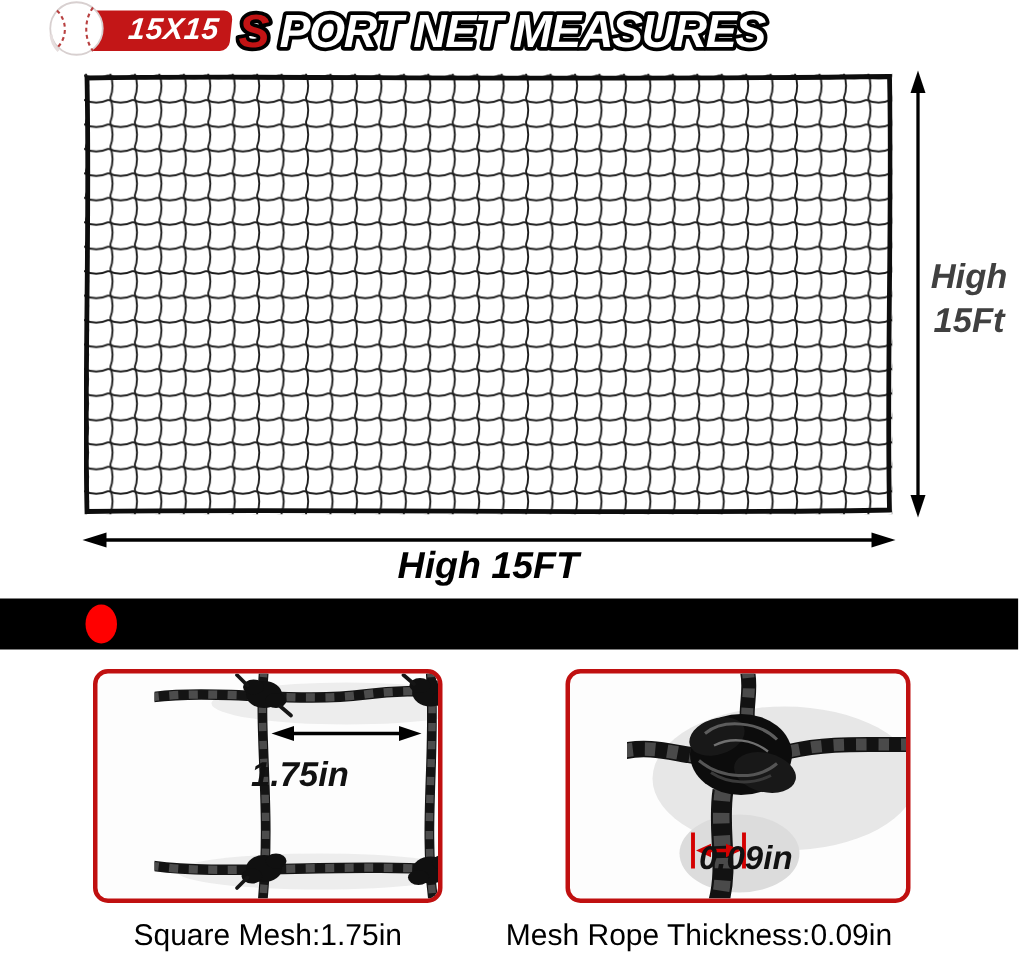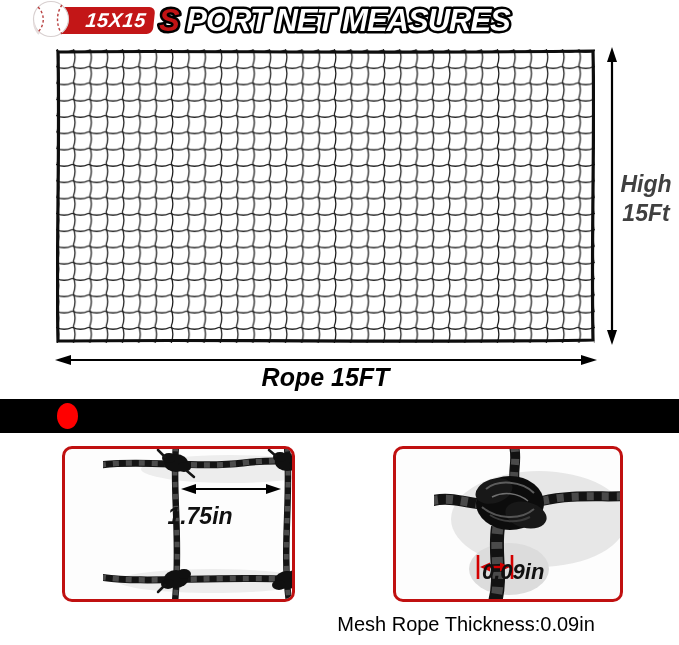--- a/index.html
+++ b/index.html
@@ -46,21 +46,21 @@
     position:absolute;left:92px;top:0;height:34px;line-height:34px;
     font-style:italic;font-weight:bold;font-size:22px;color:#ffffff;white-space:nowrap;
   }
 
   
   .panel{
     position:absolute;background:#fdfdfd;border:3px solid #c01010;border-radius:10px;
     box-sizing:border-box;overflow:hidden;padding-left:38px;
   }
   .panel-left{left:62px;top:446px;width:233px;height:156px;}
-  .panel-right{left:393px;top:446px;width:230px;height:156px;}
+  .panel-right{left:377px;top:446px;width:230px;height:156px;}
   .measure{
     position:absolute;font-style:italic;font-weight:bold;color:#111;white-space:nowrap;
   }
   .measure-left{left:95px;top:54px;width:80px;text-align:center;font-size:23px;}
   .measure-right{left:86px;top:110px;font-size:22px;}
   .caption{
     position:absolute;top:613px;font-size:20px;color:#000;text-align:center;white-space:nowrap;
   }
   .caption-left{left:62px;width:233px;}
   .caption-right{left:336px;width:260px;}
@@ -109,21 +109,21 @@
   <div class="high-label">
     <div>High</div>
     <div>15Ft</div>
   </div>
 
   <svg class="h-arrow" width="546" height="22" viewBox="0 0 546 22">
     <line x1="14" y1="11" x2="532" y2="11" stroke="#000" stroke-width="2.2"></line>
     <polygon points="2,11 18,6 18,16" fill="#000"></polygon>
     <polygon points="544,11 528,6 528,16" fill="#000"></polygon>
   </svg>
-  <div class="wide-label">Rope 15FT</div>
+  <div class="wide-label">High 15FT</div>
 
   <div class="banner">
     <div class="dot"></div>
   </div>
 
   <div class="panel panel-left">
     <svg width="227" height="150" viewBox="0 0 227 150">
 
       <ellipse cx="128" cy="20" rx="90" ry="14" fill="#ededed"></ellipse>
       <ellipse cx="110" cy="132" rx="95" ry="12" fill="#ededed"></ellipse>
@@ -199,15 +199,16 @@
         <line x1="44" y1="106" x2="44" y2="130" stroke-width="2.6"></line>
         <line x1="78" y1="106" x2="78" y2="130" stroke-width="2.6"></line>
         <line x1="50" y1="118" x2="72" y2="118" stroke-width="2.4"></line>
         <polygon points="46,118 56,113.5 56,122.5" fill="#d40000" stroke="none"></polygon>
         <polygon points="76,118 66,113.5 66,122.5" fill="#d40000" stroke="none"></polygon>
       </g>
     </svg>
     <div class="measure measure-right">0.09in</div>
   </div>
 
+  <div class="caption caption-left">Square Mesh:1.75in</div>
   <div class="caption caption-right">Mesh Rope Thickness:0.09in</div>
 
 </div>
 
 </body></html>

